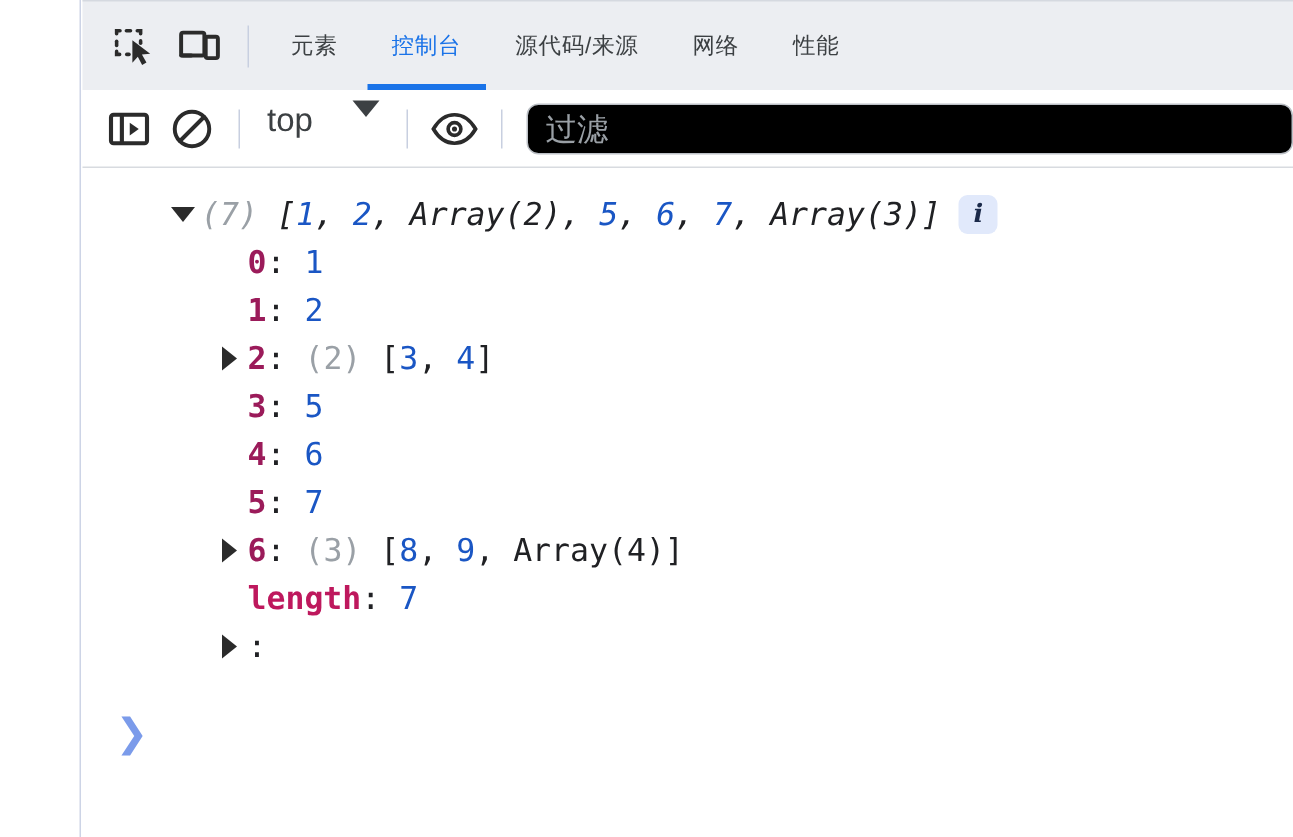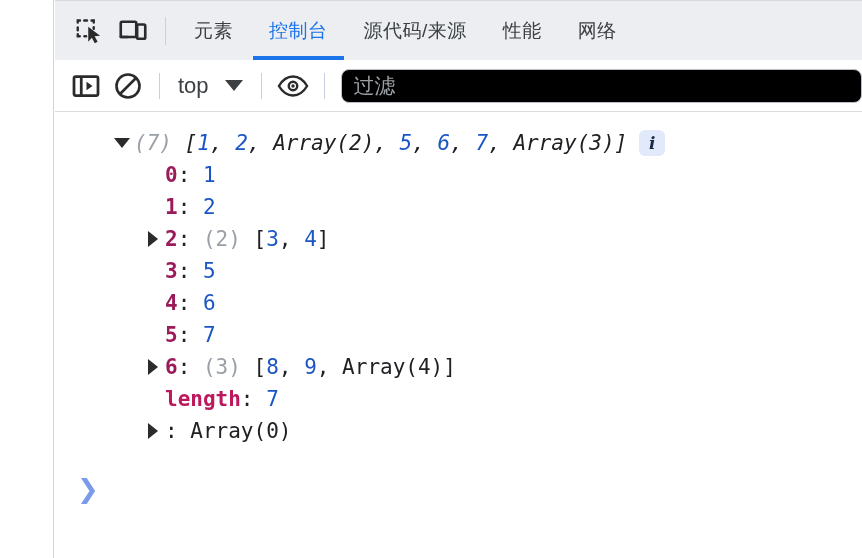--- a/index.html
+++ b/index.html
@@ -78,21 +78,21 @@
   .tabs {
     display: flex;
     align-items: stretch;
     height: 60px;
   }
   .tab {
     position: relative;
     display: flex;
     align-items: center;
     padding: 12px 18px;
-    font-size: 19px;
+    font-size: 15px;
     color: #3c4043;
     letter-spacing: 0.5px;
     cursor: pointer;
     white-space: nowrap;
   }
   .tab.active {
     color: #1a73e8;
     align-items: center;
   }
   .tab.active::after {
@@ -129,22 +129,21 @@
   }
   .tool-sep {
     width: 1px;
     height: 26px;
     background: #c8cfe0;
     margin: 0 10px;
     flex: 0 0 auto;
   }
   .context-select {
     display: flex;
-    align-items: center;
-    gap: 16px;
+    gap: 26px;
     padding: 0 8px;
     height: 38px;
     cursor: pointer;
     flex: 0 0 auto;
   }
   .context-select .ctx-label {
     font-size: 22px;
     color: #3c4043;
     font-family: "Liberation Sans", sans-serif;
   }
@@ -305,24 +304,24 @@
         <div class="tab">
           <span>元素</span>
         </div>
         <div class="tab active">
           <span>控制台</span>
         </div>
         <div class="tab">
           <span>源代码/来源</span>
         </div>
         <div class="tab">
+          <span>网络</span>
+        </div>
+        <div class="tab">
           <span>性能</span>
-        </div>
-        <div class="tab">
-          <span>网络</span>
         </div>
       </div>
     </div>
 
     <div class="toolbar">
 
       <div class="tool-btn">
         <svg width="30" height="30" viewBox="0 0 24 24" aria-hidden="true">
           <rect x="2.4" y="4.4" width="19.2" height="15.2" rx="1.4" fill="none" stroke="#2b2b2b" stroke-width="2.2"></rect>
           <path d="M8.2 4.4 V19.6" stroke="#2b2b2b" stroke-width="2.2"></path>
@@ -438,21 +437,20 @@
           <span class="keylen">length</span>
           <span class="colon">:&nbsp;</span>
           <span class="num">7</span>
         </div>
 
         <div class="row indent-1">
           <span class="arrow-slot">
             <span class="tri-right"></span>
           </span>
           <span class="colon">:&nbsp;</span>
-          <span class="plain">Array(0)</span>
         </div>
       </div>
 
       <div class="prompt-row">
         <span class="prompt-chevron">❯</span>
         <span class="prompt-input"></span>
       </div>
 
     </div>
   </div>

